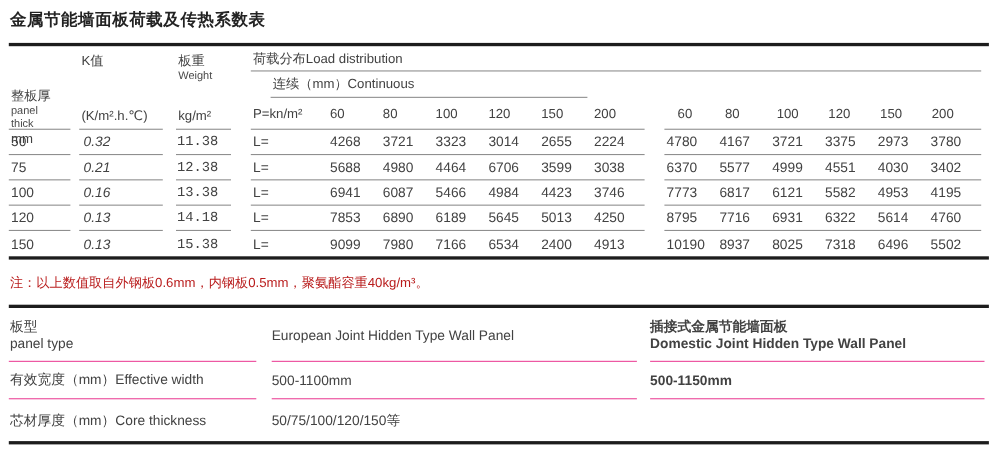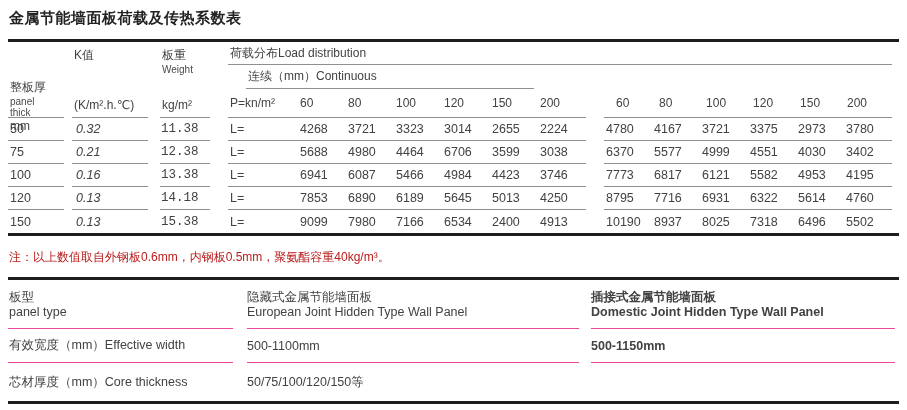--- a/index.html
+++ b/index.html
@@ -284,21 +284,20 @@
   <div class="thick-line"></div>
 
   <div class="pinfo">
 
     <div class="prow prow1">
       <div class="pc pc-label two-line">
         <span>板型</span>
         <span>panel type</span>
       </div>
       <div class="pc pc-c1 two-line">
-        <span>隐藏式金属节能墙面板</span>
         <span>European Joint Hidden Type Wall Panel</span>
       </div>
       <div class="pc pc-c2 two-line">
         <span>插接式金属节能墙面板</span>
         <span>Domestic Joint Hidden Type Wall Panel</span>
       </div>
     </div>
 
     <div class="prow prow2">
       <div class="pc pc-label">有效宽度（mm）Effective width</div>

